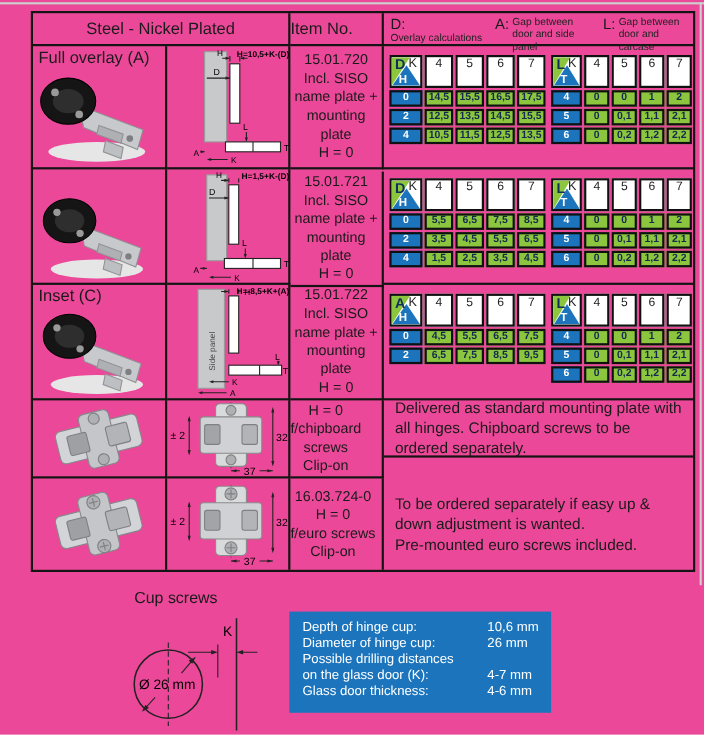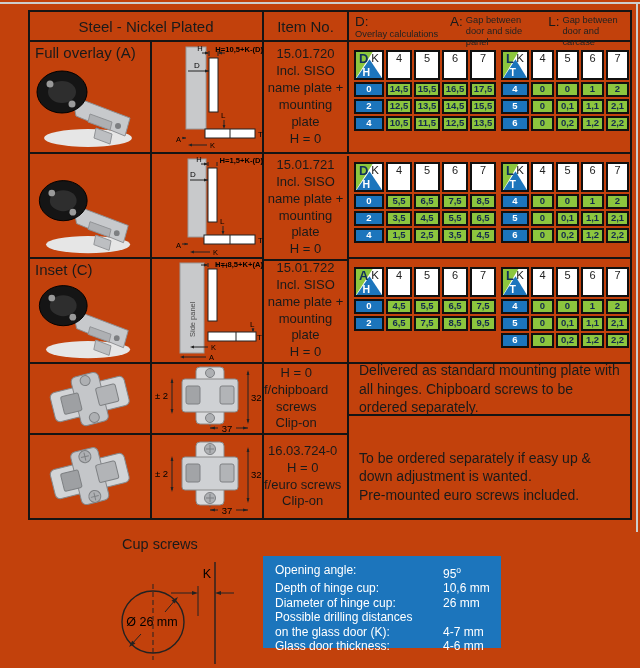--- a/index.html
+++ b/index.html
@@ -1,24 +1,24 @@
 <!DOCTYPE html>
 <html><head>
 <meta charset="utf-8">
 <style>
   html,body{margin:0;padding:0;background:#fff;}
   body{font-family:"Liberation Sans",sans-serif;color:#1a1a1a;}
-  .page{position:relative;width:640px;height:668px;background:#c2410c;overflow:hidden;}
+  .page{position:relative;width:640px;height:668px;background:#ec4899;overflow:hidden;}
   .scan-edge{position:absolute;background:#cdcdcd;}
   .tbl{position:absolute;left:28px;top:10px;width:600px;height:506px;border:2px solid #141414;box-sizing:content-box;}
   .cell{position:absolute;box-sizing:border-box;border:0 solid #141414;}
   .br{border-right-width:2px;} .bb{border-bottom-width:2px;}
 
   .hdr-title{display:flex;align-items:center;justify-content:center;font-size:15px;}
-  .hdr-item{display:flex;align-items:center;justify-content:center;font-size:15px;}
+  .hdr-item{display:flex;align-items:center;font-size:15px;}
   .hdr-legend{display:flex;align-items:flex-start;padding:3px 4px 0 6px;gap:10px;}
   .lg{display:flex;}
   .lg .letter{font-size:13.5px;margin-right:3px;line-height:13px;}
   .lg .desc{font-size:9.3px;line-height:11px;color:#222;}
   .lg-d{display:flex;flex-direction:column;width:94px;}
   .lg-d .letter{margin:0 0 1px 0;}
   .pre{white-space:pre-line;}
 
   .row-label{position:absolute;left:5px;top:2px;font-size:15px;}
   .item-cell{display:flex;align-items:center;text-align:center;font-size:13px;line-height:1.3;}
@@ -560,24 +560,20 @@
     <line x1="160" y1="10" x2="160" y2="112" stroke="#222" stroke-width="1.4"></line>
     <line x1="116" y1="41" x2="140" y2="41" stroke="#222"></line>
     <polygon points="143,41 137,39 137,43" fill="#222"></polygon>
     <line x1="179" y1="41" x2="163" y2="41" stroke="#222"></line>
     <polygon points="160,41 166,39 166,43" fill="#222"></polygon>
     <text x="152" y="26" font-size="12.5" text-anchor="middle">K</text>
   </svg>
 
   <div class="specs">
     <div class="spec-line">
-      <span class="spec-label">Opening angle:</span>
-      <span class="spec-value"><span>95</span><sup>o</sup></span>
-    </div>
-    <div class="spec-line">
       <span class="spec-label">Depth of hinge cup:</span>
       <span class="spec-value">10,6 mm</span>
     </div>
     <div class="spec-line">
       <span class="spec-label">Diameter of hinge cup:</span>
       <span class="spec-value">26 mm</span>
     </div>
     <div class="spec-line">
       <span class="spec-label">Possible drilling distances</span>
       <span class="spec-value"></span>

